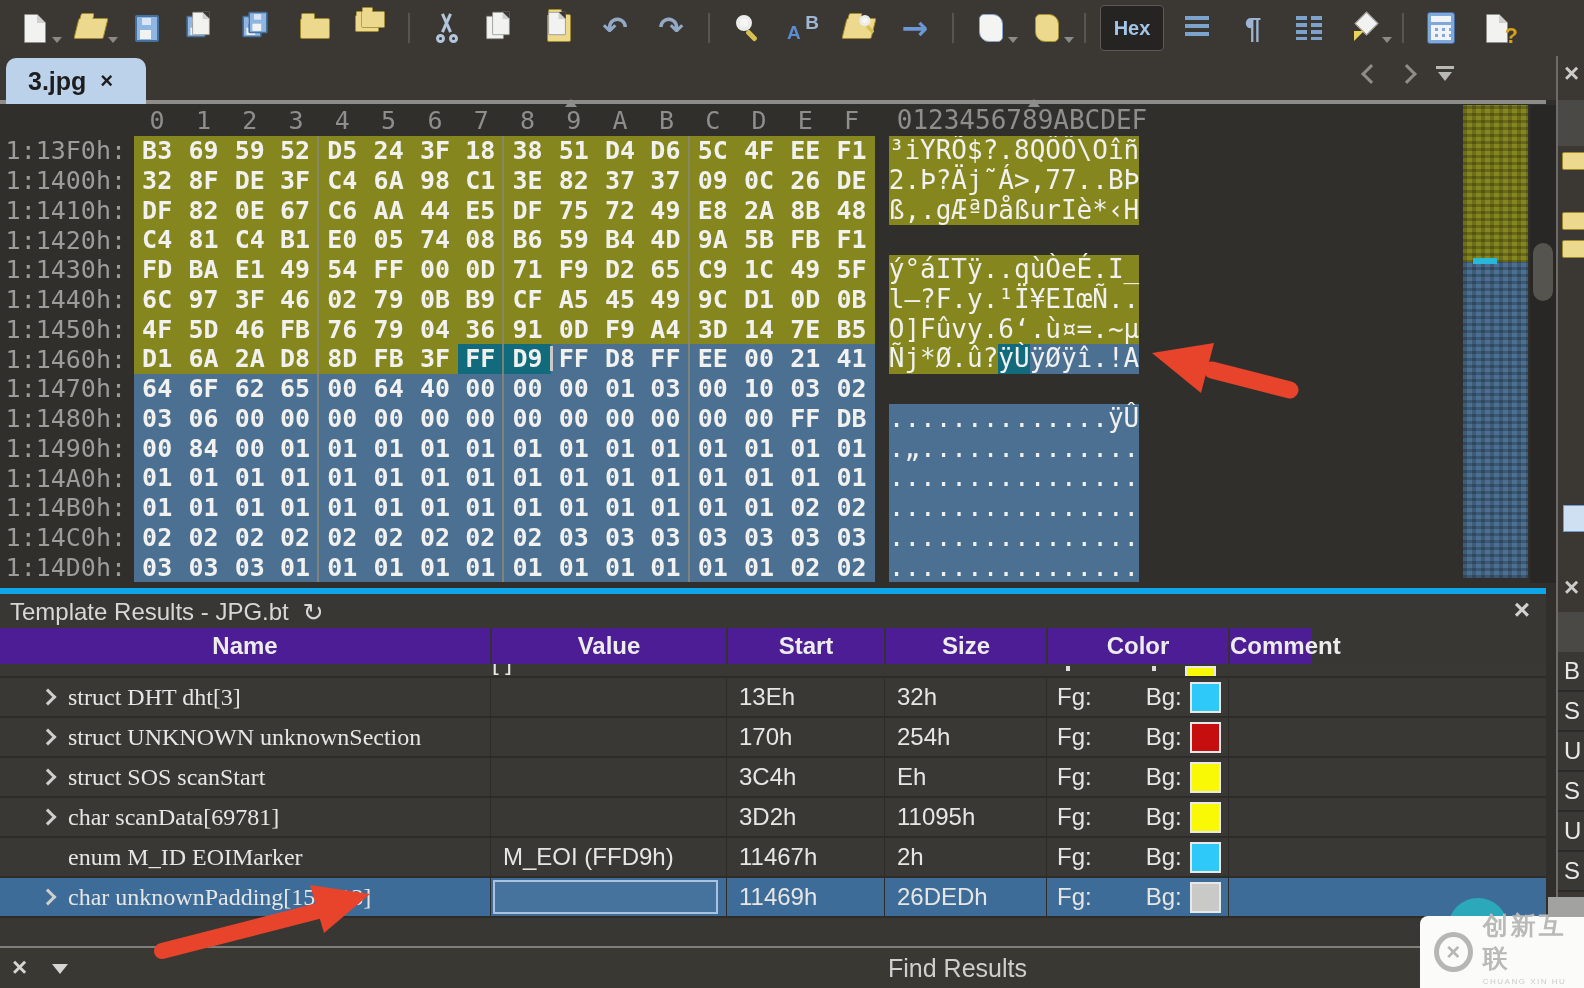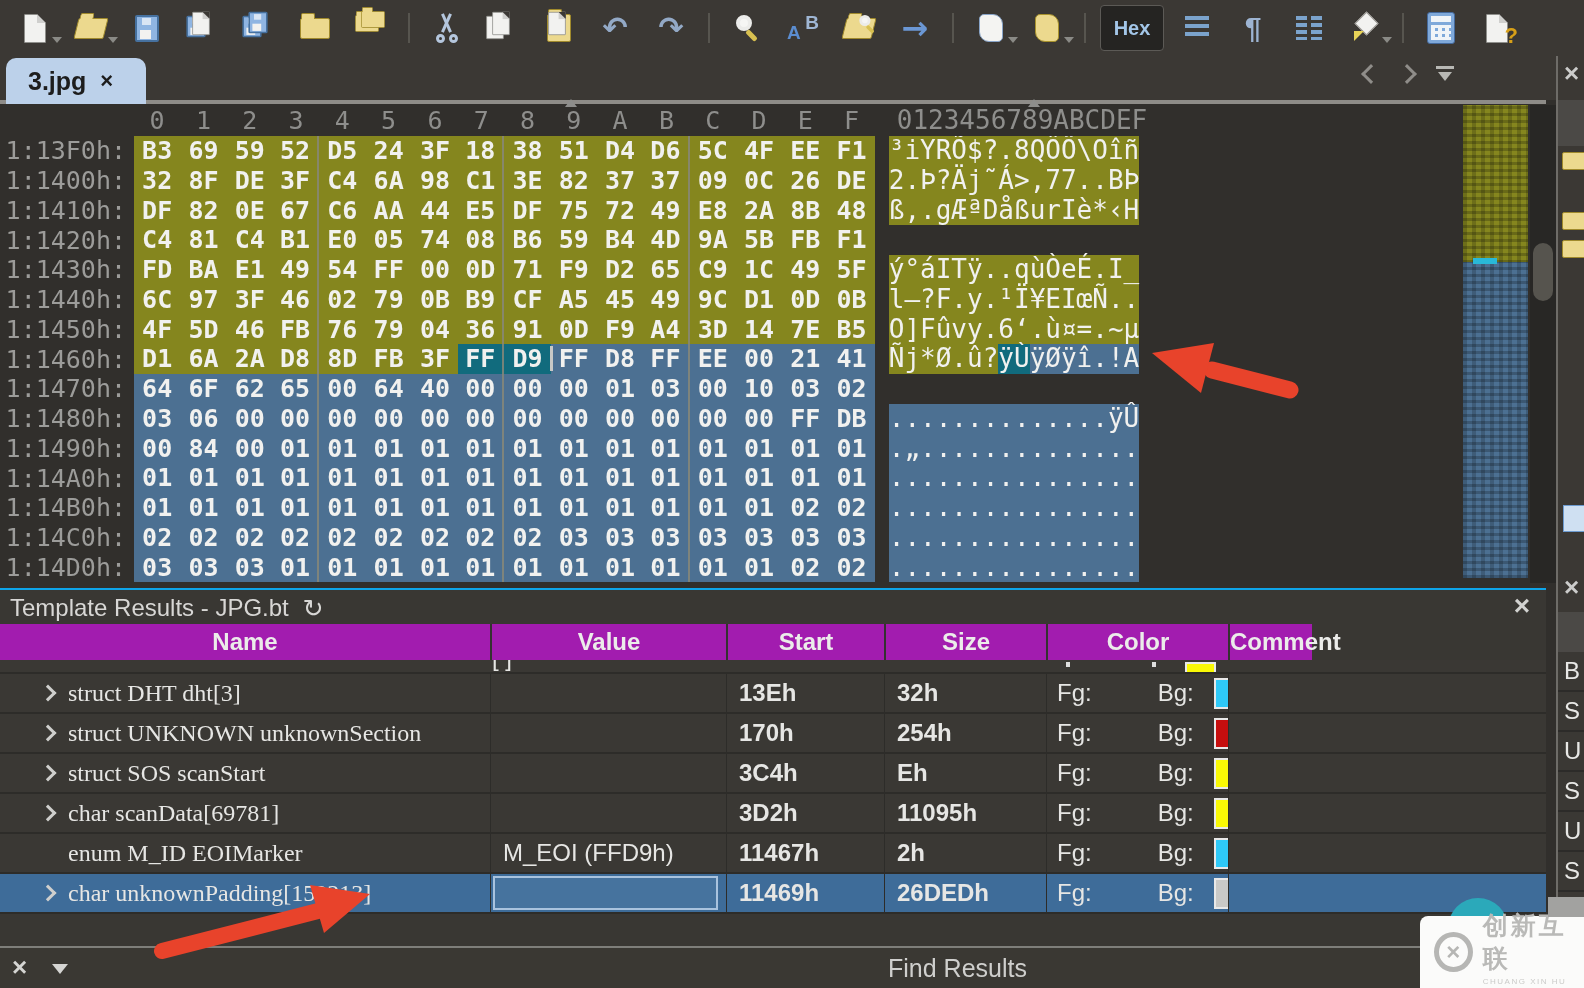--- a/index.html
+++ b/index.html
@@ -82,47 +82,47 @@
   .asciirow{margin-left:14px;font-size:26px;color:#f1f1ef;white-space:pre;display:flex;height:29.75px;line-height:29.75px;}
   .cursor{position:absolute;left:-1px;top:2px;width:3px;height:25px;background:#c8c8c6;}
   .minimap{position:absolute;left:1463px;top:5px;width:65px;height:473px;}
   .mm-olive{height:157px;background:var(--olive,#85861e);}
   .mm-blue{height:316px;background:var(--blue,#4c7092);}
   .mm-noise{position:absolute;inset:0;background-image:repeating-linear-gradient(0deg,rgba(0,0,0,.22) 0 3px,transparent 3px 7px),repeating-linear-gradient(90deg,rgba(0,0,0,.18) 0 4px,transparent 4px 9px);}
   .mm-cyan{position:absolute;left:10px;top:153px;width:24px;height:6px;background:#29b9d8;}
   .vtrack{position:absolute;left:1530px;top:5px;width:26px;height:478px;background:#282725;}
   .vthumb{position:absolute;left:1533px;top:143px;width:20px;height:58px;border-radius:10px;background:#56544e;}
   
-  .tpanel{position:absolute;left:0;top:588px;width:1546px;height:358px;background:#393733;border-top:2px solid #0ea5e9;box-sizing:border-box;}
+  .tpanel{position:absolute;left:0;top:588px;width:1546px;height:358px;background:#393733;border-top:6px solid #0ea5e9;box-sizing:border-box;}
   .ttitle{position:absolute;left:10px;top:2px;height:32px;display:flex;align-items:center;gap:14px;
           color:#d8d7d5;font-size:24px;}
   .refresh{font-family:"DejaVu Sans",sans-serif;font-size:25px;color:#d8d7d5;}
   .tclose{position:absolute;right:16px;top:0px;color:#d2d2d0;font-size:28px;font-weight:bold;line-height:32px;}
   .thead{position:absolute;left:0;top:34px;width:1312px;height:36px;display:grid;
-         grid-template-columns:490px 236px 158px 162px 182px 1fr;background:#a21caf;}
+         grid-template-columns:490px 236px 158px 162px 182px 1fr;background:#4c1d95;}
   .thead div{display:flex;align-items:center;justify-content:center;color:#ececea;font-size:24px;font-weight:bold;border-left:2px solid #343230;}
   .thead div:first-child{border-left:none;}
   .thead .cmt{justify-content:flex-end;padding-right:44px;}
   .tbody{position:absolute;left:0;top:70px;width:1546px;}
   .partial{height:12px;overflow:hidden;position:relative;background:#3a3834;border-bottom:2px solid #2d2c29;}
   .partial .brk{position:absolute;left:492px;top:-16px;color:#e6e6e4;font-size:24px;}
   .partial .g1{position:absolute;left:1066px;top:2px;width:4px;height:5px;background:#dedede;}
   .partial .g2{position:absolute;left:1152px;top:2px;width:4px;height:5px;background:#dedede;}
   .partial .sw{position:absolute;left:1185px;top:2px;width:27px;height:10px;border:2px solid #e8e8e8;border-bottom:none;}
   .trow{height:40px;display:grid;grid-template-columns:490px 236px 158px 162px 182px 1fr;
         background:#3a3834;border-bottom:2px solid #2d2c29;color:#e6e6e4;font-size:24px;box-sizing:border-box;}
   .trow>div{display:flex;align-items:center;border-left:1px solid #2d2c29;overflow:hidden;}
   .trow>div:first-child{border-left:none;}
   .trow.sel{background:#3e6c99;}
   .cell-name{position:relative;padding-left:68px;font-family:Liberation Serif, serif;}
   .chev{position:absolute;left:42px;width:9px;height:9px;border-top:3px solid #cfcfcd;border-right:3px solid #cfcfcd;transform:rotate(45deg);}
   .cell-val{padding-left:12px;position:relative;}
   .editbox{position:absolute;left:2px;right:8px;top:2px;bottom:2px;border:2px solid #a9c3de;background:#46739e;}
-  .cell-start,.cell-size{padding-left:12px;font-weight:bold;}
-  .cell-color{padding-left:10px;gap:16px;}
+  .cell-start,.cell-size{padding-left:12px;}
+  .cell-color{padding-left:10px;gap:4px;}
   .fg{flex:none;} .bg{flex:none;margin-left:50px;}
   .swatch{flex:none;width:27px;height:27px;border:2px solid #e8e8e8;margin-left:4px;}
   
   .bbar{position:absolute;left:0;top:946px;width:1546px;height:42px;background:#3a3833;border-top:2px solid #7e7e7a;box-sizing:border-box;}
   .bx{position:absolute;left:12px;top:4px;color:#d5d5d3;font-size:26px;font-weight:bold;line-height:30px;}
   .btri{position:absolute;left:52px;top:16px;width:0;height:0;border-left:8px solid transparent;border-right:8px solid transparent;border-top:10px solid #d5d5d3;}
   .findres{position:absolute;left:888px;top:6px;color:#cfcfcd;font-size:25px;}
   .csd{position:absolute;left:1444px;top:8px;color:#f0abfc;font-size:24px;font-weight:bold;}
   
   .rstrip{position:absolute;left:1556px;top:56px;width:28px;height:932px;background:#3b3834;border-left:2px solid #6e6c68;box-sizing:border-box;}

